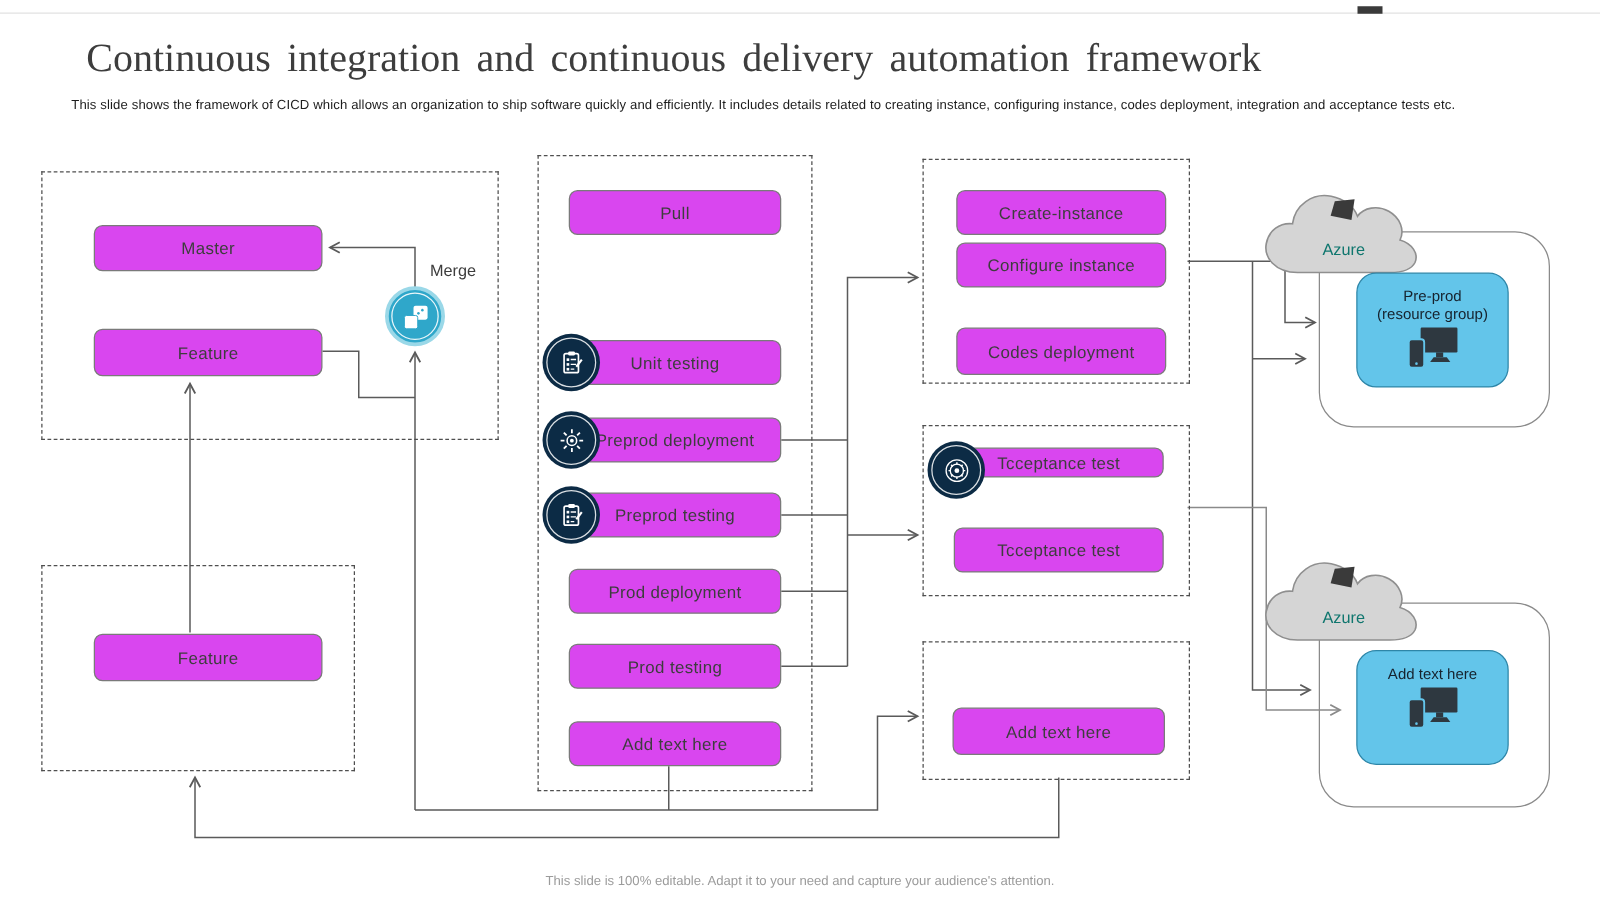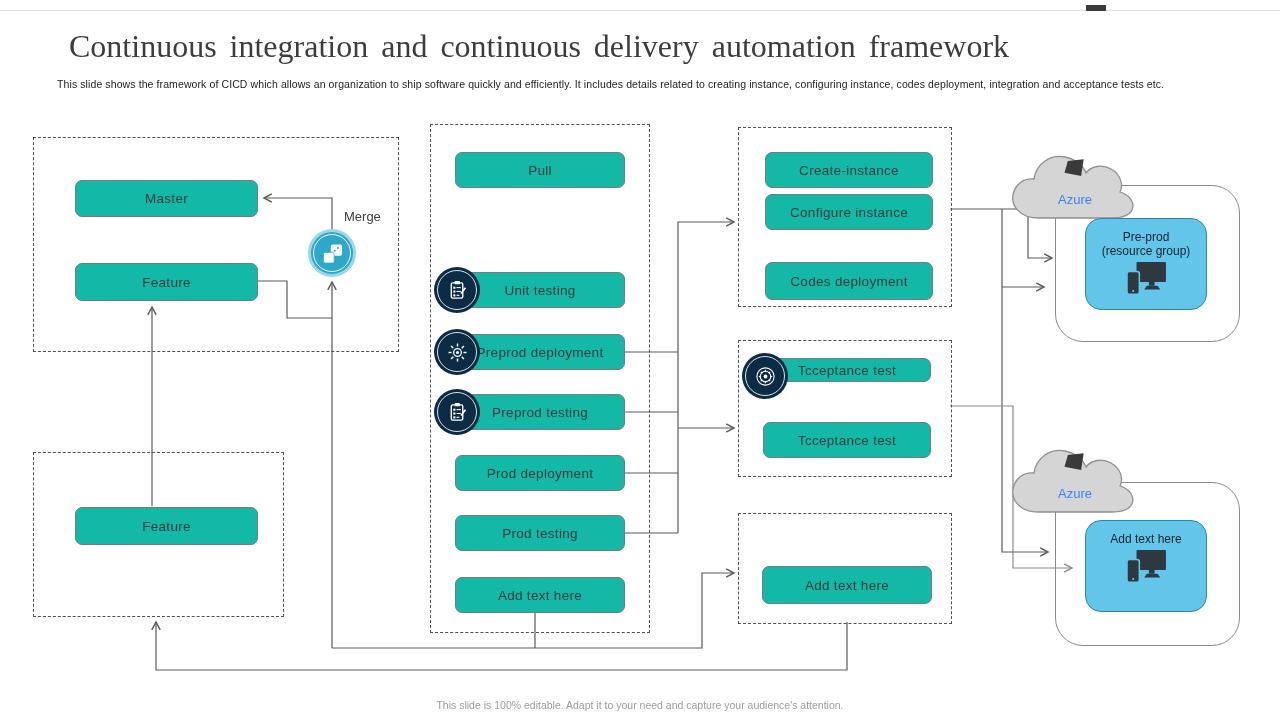--- a/index.html
+++ b/index.html
@@ -6,35 +6,35 @@
   .slide{position:relative;width:1280px;height:720px;background:#ffffff;overflow:hidden;
          font-family:"Liberation Sans",sans-serif;}
   .title{position:absolute;left:33px;top:28px;width:1120px;
          font-family:"Liberation Serif","DejaVu Serif",serif;
          font-size:32px;color:#3d3d3d;word-spacing:5px;white-space:nowrap;margin-left:36px;}
   .subtitle{position:absolute;left:33px;top:78px;width:1180px;font-size:10.5px;color:#1c1c1c;letter-spacing:0.1px;margin-left:24px;}
   .footer{position:absolute;left:0;top:699px;width:1280px;text-align:center;font-size:10.5px;color:#9b9b9b;}
   .topline{position:absolute;left:0;top:10px;width:1280px;height:1px;background:#e2e2e2;}
   .toptick{position:absolute;left:1086px;top:5px;width:20px;height:6px;background:#3a3a3a;}
   .dashbox{position:absolute;border:1px dashed #4f4f4f;}
-  .box{position:absolute;background:#14b8a6;border:1px solid #7a7a7a;border-radius:7px;
+  .box{position:absolute;background:#d946ef;border:1px solid #7a7a7a;border-radius:7px;
        display:flex;align-items:center;justify-content:center;
        font-size:13.5px;color:#3d3d3d;letter-spacing:0.3px;box-sizing:border-box;}
   .wires{position:absolute;left:0;top:0;pointer-events:none;}
   .nicon{position:absolute;width:46px;height:46px;border-radius:50%;background:#0C2B45;
          display:flex;align-items:center;justify-content:center;}
   .nicon::after{content:"";position:absolute;inset:3px;border:1.2px solid rgba(255,255,255,.85);border-radius:50%;}
   .merge-circle{position:absolute;left:308px;top:229px;width:48px;height:48px;box-sizing:border-box;
          border-radius:50%;background:#2FA7CA;border:3px solid #9AD8E8;
          display:flex;align-items:center;justify-content:center;}
   .merge-circle::after{content:"";position:absolute;inset:2px;border:1px solid rgba(255,255,255,.9);border-radius:50%;}
   .merge-label{position:absolute;left:344px;top:209px;font-size:13px;color:#3d3d3d;}
   .rrect{position:absolute;border:1px solid #8a8a8a;border-radius:28px;background:transparent;}
   .cloud{position:absolute;}
-  .cloud-label{position:absolute;left:0;top:46px;width:100%;text-align:center;font-size:13px;color:#3b82f6;}
+  .cloud-label{position:absolute;left:0;top:46px;width:100%;text-align:center;font-size:13px;color:#0f766e;}
   .cloud-logo{position:absolute;left:54px;top:10px;}
   .bluebox{position:absolute;width:122px;height:92px;background:#63C5EA;border:1px solid #2E86A8;
            border-radius:16px;box-sizing:border-box;text-align:center;
            font-size:12px;color:#16232e;padding-top:11px;}
   .bluebox .devices{margin-top:3px;}
 </style>
 </head>
 <body>
 
 <div class="slide">

